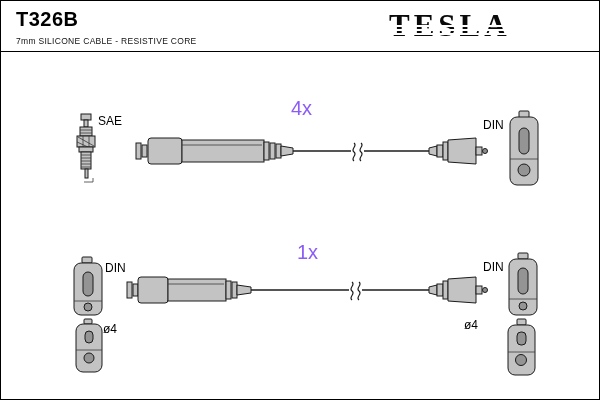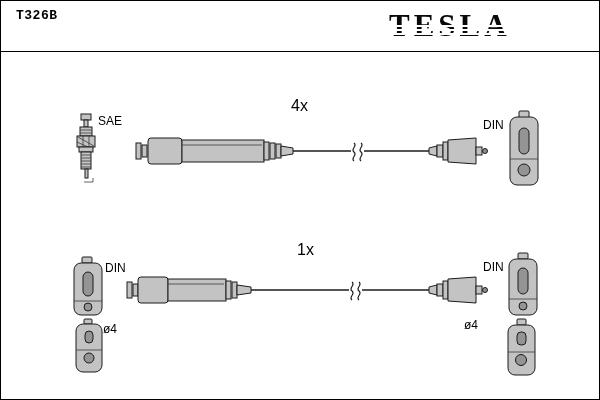--- a/index.html
+++ b/index.html
@@ -11,62 +11,63 @@
     background:#fff;
     font-family:"Liberation Sans",sans-serif;
     overflow:hidden;
   }
   .header{
     position:absolute;top:0;left:0;right:0;height:50px;
     border-bottom:1px solid #000;
   }
   .part-number{
     position:absolute;left:15px;top:7px;
-    font-size:13px;font-weight:bold;color:#000;letter-spacing:.5px;font-family:Liberation Mono, monospace;
+    font-size:20px;font-weight:bold;color:#000;letter-spacing:.5px;
   }
   .subtitle{
     position:absolute;left:15px;top:35px;
     font-size:8.5px;color:#111;letter-spacing:.3px;
   }
   .logo{
     position:absolute;left:388px;top:8px;width:134px;height:34px;
   }
   .logo-text{
     font-family:"Liberation Serif",serif;
     font-weight:bold;font-size:31px;line-height:33px;
     letter-spacing:4px;color:#0a0a0a;
   }
   .logo .stripe{
     position:absolute;left:0;width:100%;height:2px;background:#fff;
   }
   .small-label{
     position:absolute;font-size:12px;color:#000;
   }
   .qty-label{
-    position:absolute;font-size:16px;color:#000000;
+    position:absolute;font-size:20px;color:#8b5cf6;
   }
   .diagram{
     position:absolute;top:0;left:0;width:600px;height:400px;
   }
   .diagram rect,.diagram path,.diagram circle{
     fill:#c3c3c3;stroke:#1c1c1c;stroke-width:1;
   }
   .diagram .wire{fill:none;stroke:#1c1c1c;stroke-width:1.6;}
   .diagram .brk{fill:none;stroke:#1c1c1c;stroke-width:1.2;}
   .diagram .detail{fill:none;stroke:#3a3a3a;stroke-width:.8;}
   .diagram .slot{fill:#949494;}
   .diagram .dark{fill:#8d8d8d;}
 </style>
 </head>
 <body>
 
 <div class="page">
 
   <div class="header">
     <div class="part-number">T326B</div>
+    <div class="subtitle">7mm SILICONE CABLE - RESISTIVE CORE</div>
     <div class="logo">
       <div class="logo-text">TESLA</div>
       <div class="stripe" style="top:16px"></div>
       <div class="stripe" style="top:20px"></div>
       <div class="stripe" style="top:24px"></div>
       <div class="stripe" style="top:28px"></div>
     </div>
   </div>
 
   <svg class="diagram" viewBox="0 0 600 400">

